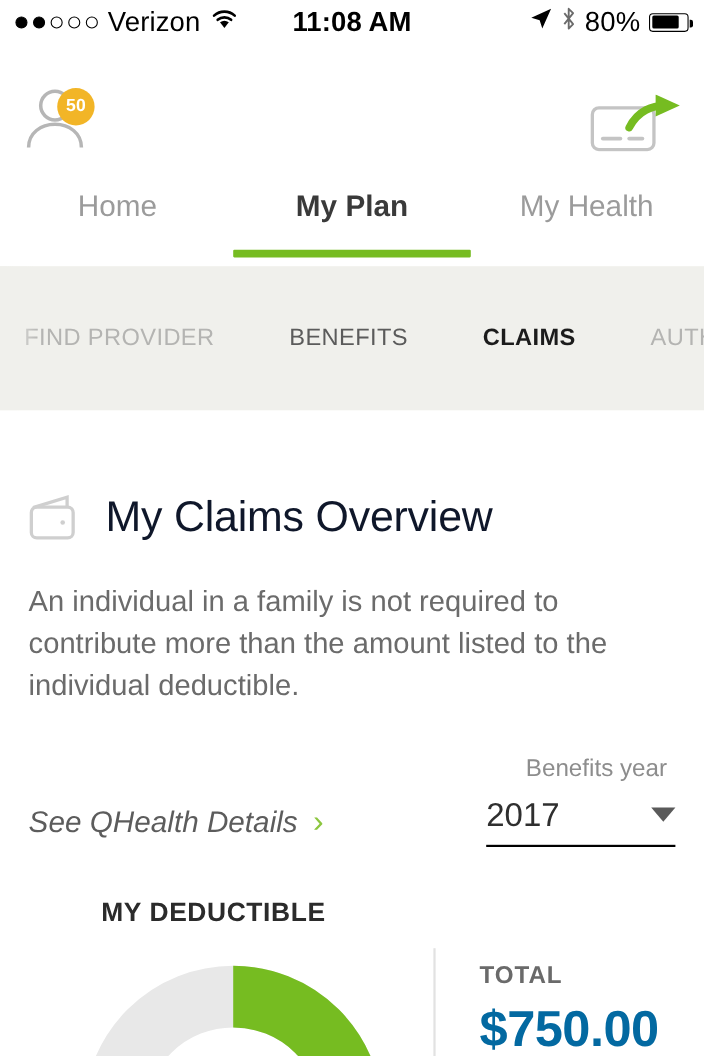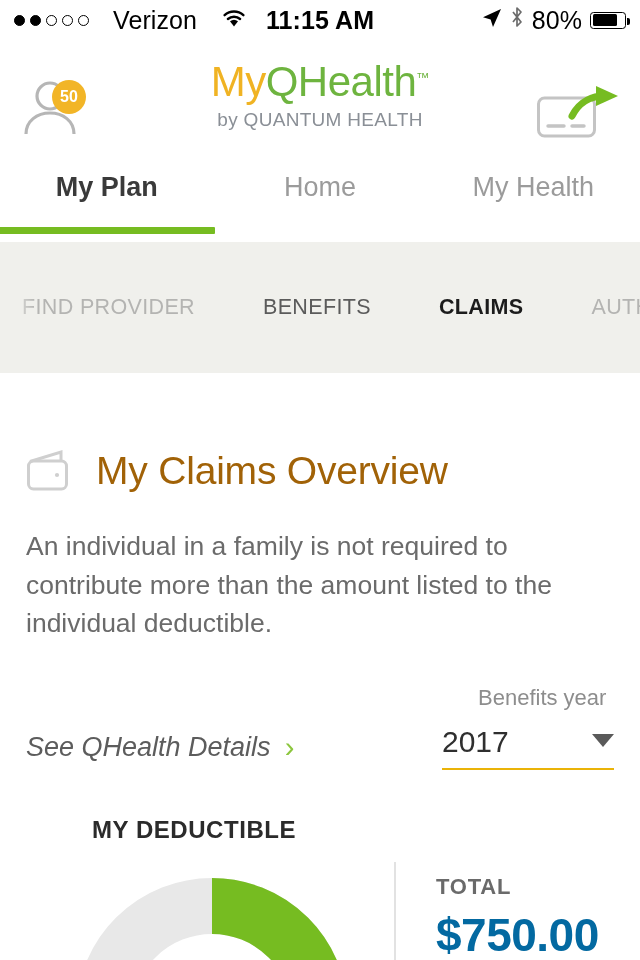--- a/index.html
+++ b/index.html
@@ -12,21 +12,21 @@
   #app { position: relative; width: 640px; height: 960px; background:#fff; }
 
   
   .statusbar {
     height: 40px; width: 100%;
     display: flex; align-items: center;
     padding: 0 14px;
     font-size: 24px; color: #000;
     letter-spacing: .1px;
   }
-  .sb-left { display: flex; align-items: center; gap: 24px; flex: 1 1 0; }
+  .sb-left { display: flex; align-items: center; gap: 9px; flex: 1 1 0; }
   .sb-center { flex: 0 0 auto; display:flex; justify-content:center; }
   .sb-right { display: flex; align-items: center; gap: 8px; flex: 1 1 0; justify-content: flex-end; }
   .dots { display:flex; gap:5px; align-items:center; }
   .dot { width: 11px; height: 11px; border-radius: 50%; border: 1.6px solid #000; }
   .dot.filled { background: #000; }
   .carrier { font-size: 25px; font-weight: 400; }
   .time { font-size: 25px; font-weight: 600; }
   .pct { font-size: 25px; }
   .batt {
     width: 36px; height: 17px; border: 1.8px solid #000; border-radius: 3.5px;
@@ -98,21 +98,21 @@
   .subitem.active { color: #1c1c1c; font-weight: 700; }
   .subnav::before {
     content:""; position:absolute; left:0; top:0; width:36px; height:100%;
     background: linear-gradient(to right, #F0F0EC 12%, rgba(240,240,236,0));
     pointer-events:none;
   }
 
   
   .content { padding: 0 26px; background:#fff; }
   .page-title-row { display: flex; align-items: center; gap: 22px; margin-top: 76px; }
-  .page-title { font-size: 39px; color: #a16207; font-weight: 400; letter-spacing: -.2px; }
+  .page-title { font-size: 39px; color: #0f172a; font-weight: 400; letter-spacing: -.2px; }
 
   .desc {
     margin-top: 34px;
     font-size: 26.5px; line-height: 1.46; color: #6b6b6b;
     max-width: 580px;
   }
 
   .mid-row {
     display: flex; align-items: flex-end; justify-content: space-between;
     margin-top: 42px;
@@ -121,21 +121,21 @@
     display:flex; align-items:center; gap: 14px;
     font-size: 27px; font-style: italic; color: #5c5c5c;
     padding-bottom: 6px;
   }
   .chev { color: #8CC63E; font-size: 29px; font-style: normal; font-weight: 400; }
 
   .year-picker { width: 172px; }
   .year-label { font-size: 22px; color: #8d8d8d; margin-bottom: 14px; margin-left: 36px; }
   .year-select {
     display: flex; align-items: center; justify-content: space-between;
-    border-bottom: 2px solid #eab308; padding-bottom: 9px;
+    border-bottom: 2px solid #000000; padding-bottom: 9px;
   }
   .year-value { font-size: 30px; color: #2f2f2f; }
   .caret { width: 0; height: 0; border-left: 11px solid transparent; border-right: 11px solid transparent; border-top: 13px solid #5a5a5a; margin-bottom: 3px; }
 
   .section-label {
     margin-top: 46px; margin-left: 66px;
     font-size: 24px; font-weight: 700; color: #2b2b2b; letter-spacing: .55px;
   }
 
   
@@ -164,21 +164,21 @@
       <span class="carrier">Verizon</span>
       <span>
         <svg width="26" height="20" viewBox="0 0 26 20" aria-hidden="true">
           <path d="M13 18.5l-4-5.2a6.6 6.6 0 018 0z" fill="#000"></path>
           <path d="M3.6 7.2a14 14 0 0118.8 0" stroke="#000" stroke-width="2.4" fill="none" stroke-linecap="round"></path>
           <path d="M6.9 11a9.4 9.4 0 0112.2 0" stroke="#000" stroke-width="2.4" fill="none" stroke-linecap="round"></path>
         </svg>
       </span>
     </div>
     <div class="sb-center">
-      <span class="time">11:15 AM</span>
+      <span class="time">11:08 AM</span>
     </div>
     <div class="sb-right">
       <span>
         <svg width="20" height="20" viewBox="0 0 20 20">
             <path d="M19 1L1 9.2l7.6 2.3L11 19z" fill="#000"></path>
           </svg>
       </span>
       <span>
         <svg width="14" height="22" viewBox="0 0 14 22">
             <path d="M3 6l8 10-4 4V2l4 4L3 16" stroke="#6b6b6b" stroke-width="1.7" fill="none" stroke-linejoin="round"></path>
@@ -194,43 +194,39 @@
   <div class="header">
 
     <div class="avatar-btn">
       <span class="badge">50</span>
       <svg width="72" height="58" viewBox="0 0 72 58" aria-hidden="true">
         <circle cx="34" cy="18" r="13" fill="none" stroke="#b6b6b6" stroke-width="3.2"></circle>
         <path d="M10 56c0-13 11-21 24-21s24 8 24 21" fill="none" stroke="#b6b6b6" stroke-width="3.2"></path>
       </svg>
     </div>
 
-    <div class="logo-block">
-      <div class="logo-main"><span class="logo-my">My</span><span class="logo-q">QHealth</span><span class="logo-tm">™</span></div>
-      <div class="logo-sub">by QUANTUM HEALTH</div>
-    </div>
 
     <div class="card-btn">
       <svg width="86" height="52" viewBox="0 0 86 52" aria-hidden="true">
         <rect x="2.5" y="12" width="56" height="38" rx="6" fill="none" stroke="#c4c4c4" stroke-width="3"></rect>
         <line x1="12" y1="40" x2="28" y2="40" stroke="#c4c4c4" stroke-width="3.4" stroke-linecap="round"></line>
         <line x1="36" y1="40" x2="48" y2="40" stroke="#c4c4c4" stroke-width="3.4" stroke-linecap="round"></line>
         <path d="M36 30c8-16 22-20 32-20" stroke="#76BC21" stroke-width="7" fill="none" stroke-linecap="round"></path>
         <path d="M60 0l22 10-22 10z" fill="#76BC21"></path>
       </svg>
     </div>
   </div>
 
   <div class="tabs">
+    <div class="tab">
+      <span>Home</span>
+    </div>
     <div class="tab active">
       <span>My Plan</span>
       <span class="underline"></span>
-    </div>
-    <div class="tab">
-      <span>Home</span>
     </div>
     <div class="tab">
       <span>My Health</span>
     </div>
   </div>
 
   <div class="subnav">
     <div class="subnav-inner">
       <span class="subitem dim">FIND PROVIDER</span>
       <span class="subitem">BENEFITS</span>

